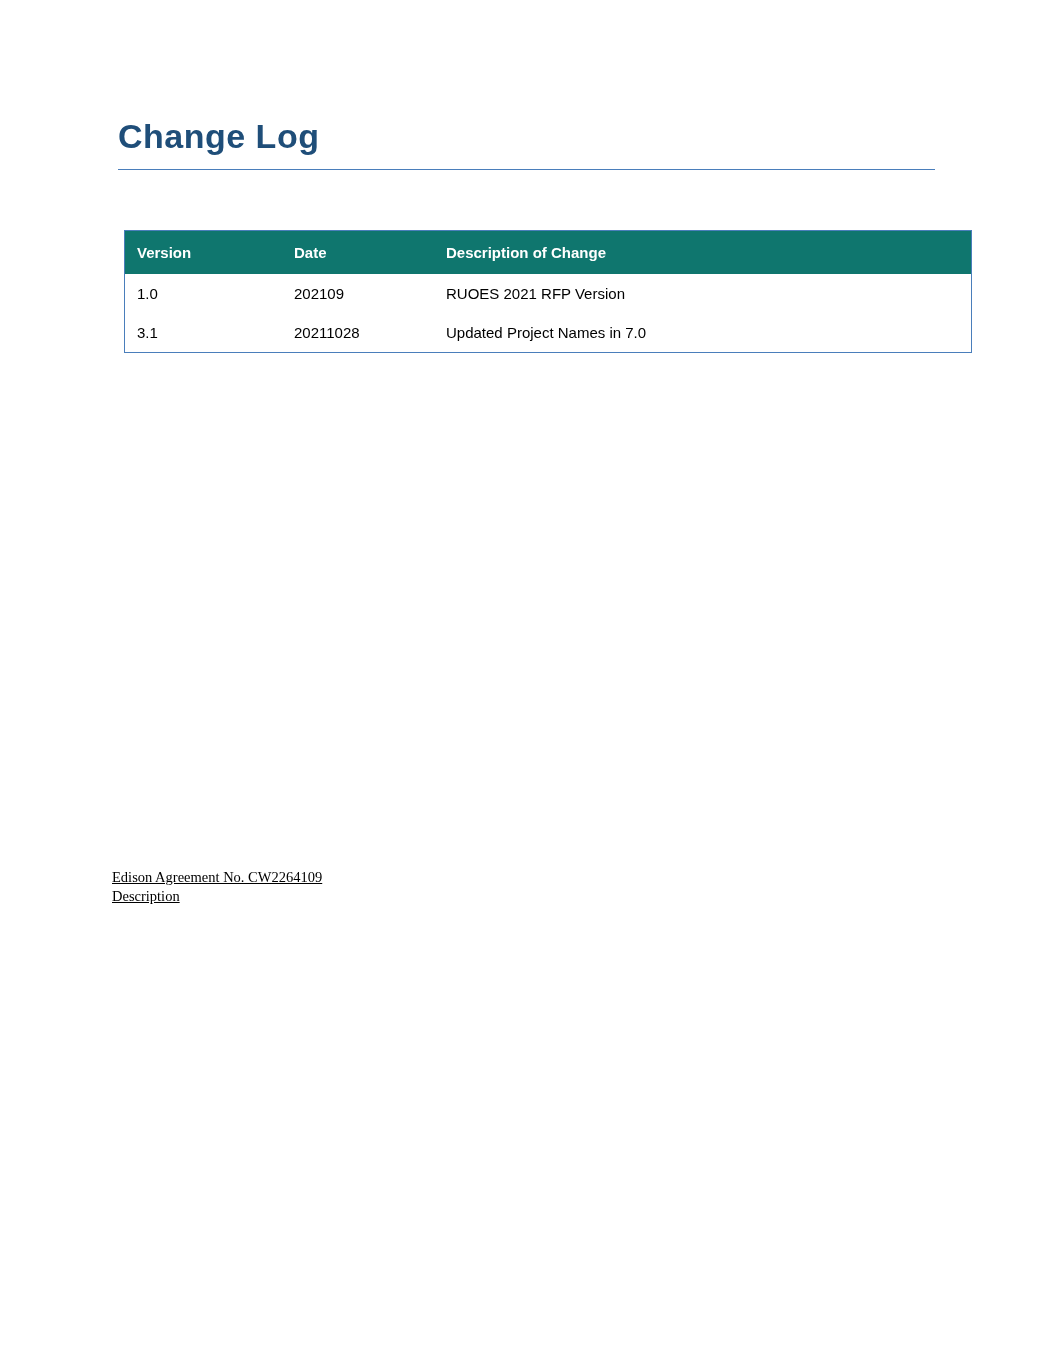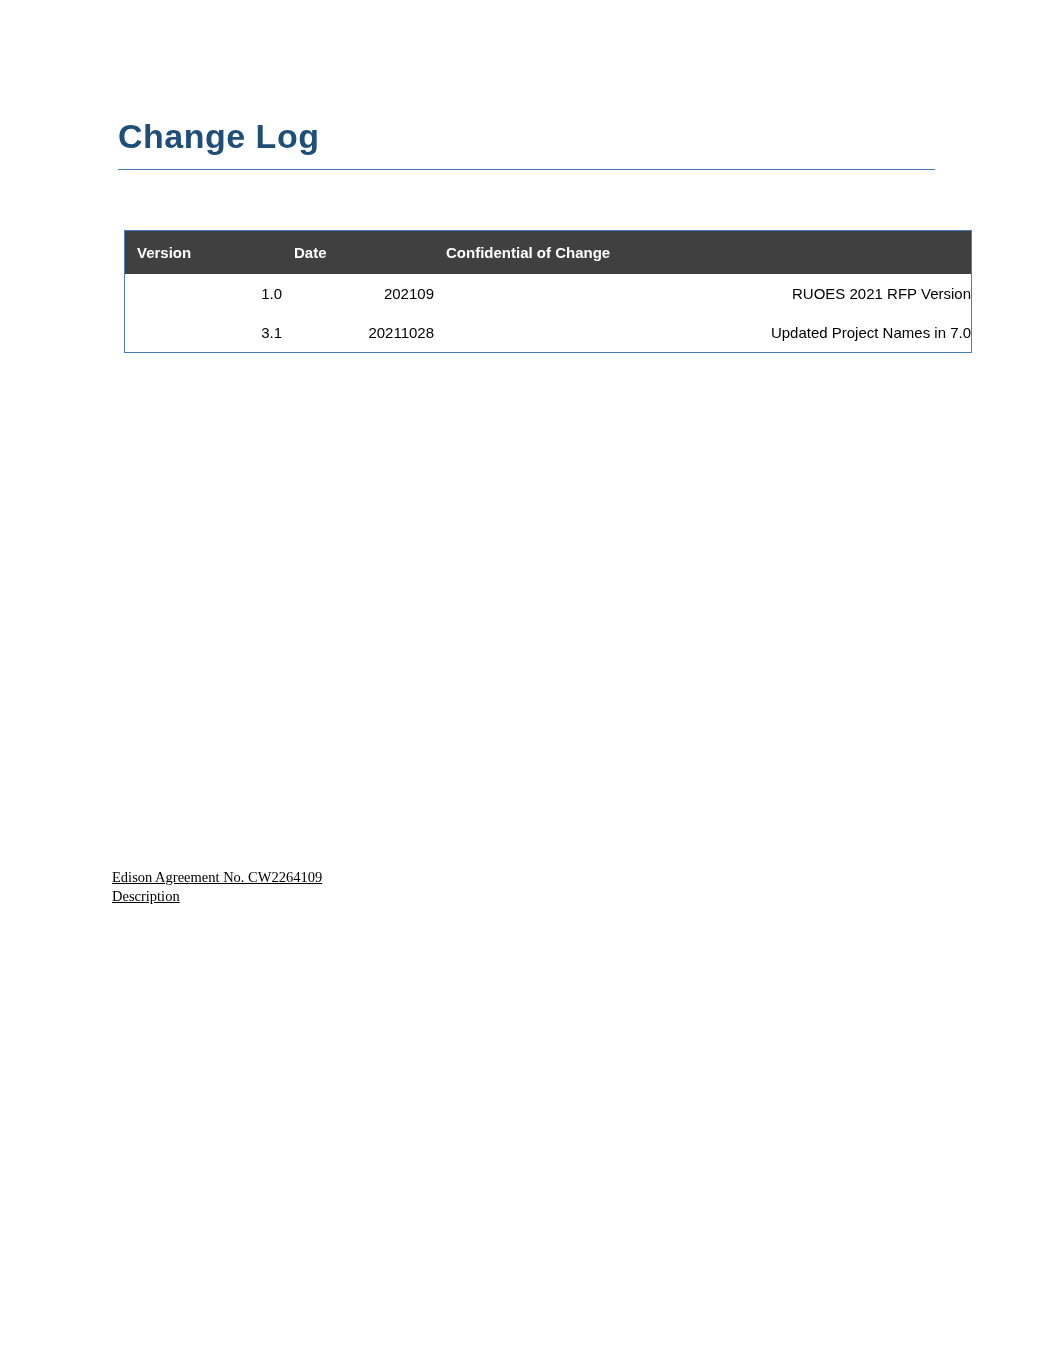--- a/index.html
+++ b/index.html
@@ -49,32 +49,32 @@
   .change-table {
     position: absolute;
     left: 124px;
     top: 230px;
     width: 810px;
     border-collapse: collapse;
     border: 1px solid #4A7EBB;
     table-layout: fixed;
   }
   .change-table thead th {
-    background: #404040;
+    background: #0f766e;
     color: #ffffff;
     font-size: 15px;
     font-weight: bold;
     text-align: left;
     padding: 13px 0 13px 12px;
     border: none;
   }
   .change-table tbody td {
     font-size: 15px;
     color: #000000;
-    text-align: right;
+    text-align: left;
     padding: 11px 0 11px 12px;
     border: none;
     background: #ffffff;
   }
   .col-version { width: 145px; }
   .col-date    { width: 140px; }
   .col-desc    { width: 525px; }
 
   
   .footer {
@@ -105,21 +105,21 @@
   <div class="title-block">
     <h1 class="page-title">Change Log</h1>
     <div class="title-rule"></div>
   </div>
 
   <table class="change-table">
     <thead>
       <tr>
         <th class="col-version">Version</th>
         <th class="col-date">Date</th>
-        <th class="col-desc">Confidential of Change</th>
+        <th class="col-desc">Description of Change</th>
       </tr>
     </thead>
     <tbody>
       <tr>
         <td class="col-version">1.0</td>
         <td class="col-date">202109</td>
         <td class="col-desc">RUOES 2021 RFP Version</td>
       </tr>
       <tr>
         <td class="col-version">3.1</td>

